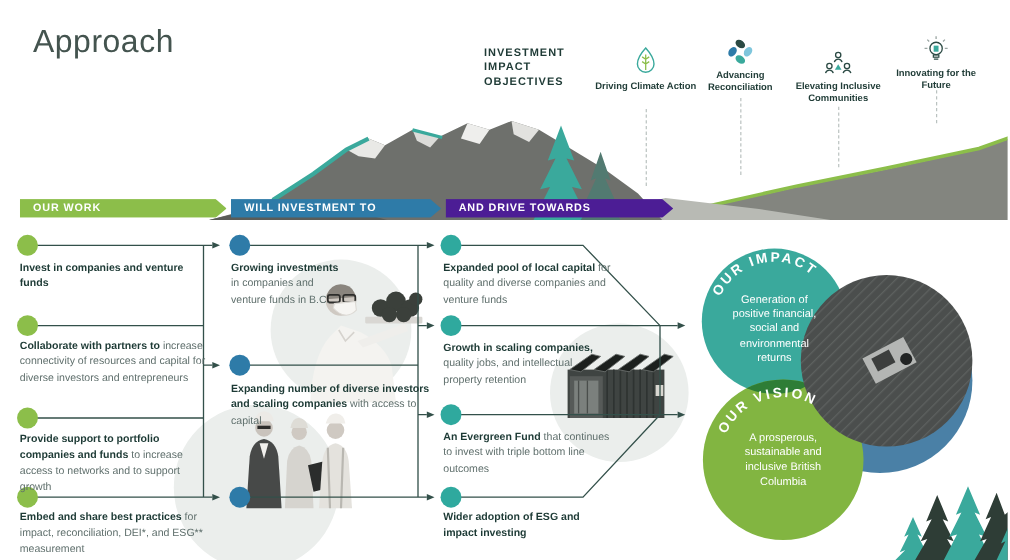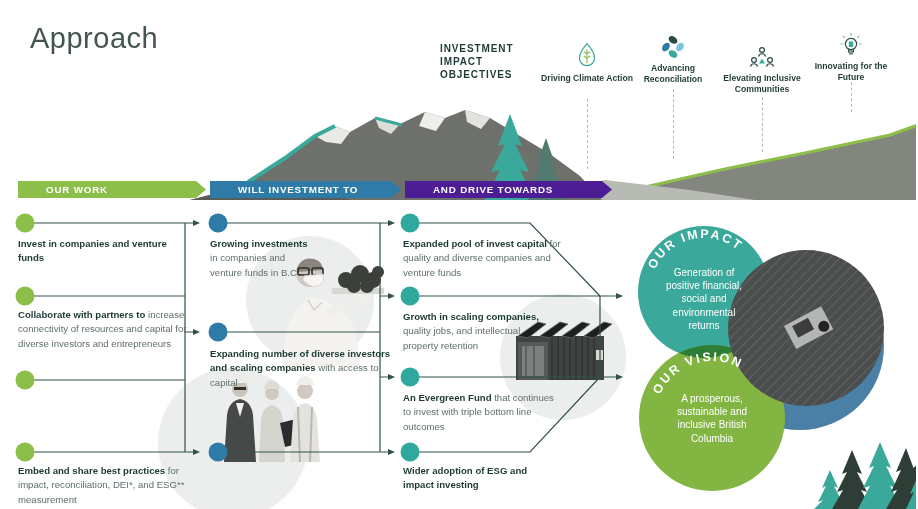--- a/index.html
+++ b/index.html
@@ -14,21 +14,21 @@
   .obj-heading{left:440px;top:42px;font-size:10px;font-weight:bold;color:#1f3b36;
                letter-spacing:.9px;line-height:13px;}
   .obj-heading span{display:block;}
   .obj-item{width:92px;text-align:center;}
   .obj-item .icon{display:block;margin:0 auto 3px auto;}
   .obj-label{font-size:8.6px;font-weight:bold;color:#1f3b36;line-height:1.3;}
   .dash-line{border-left:1.6px dashed #b3bcba;width:0;}
 
   
   .hdr{height:17px;line-height:17px;color:#fff;font-size:9.8px;font-weight:bold;
-       letter-spacing:.8px;padding-left:28px;box-sizing:border-box;
+       letter-spacing:.8px;padding-left:12px;box-sizing:border-box;
        clip-path:polygon(0 0,calc(100% - 10px) 0,100% 50%,calc(100% - 10px) 100%,0 100%);}
   .hdr-green{background:#8CBE4A;}
   .hdr-blue{background:#2E7BA8;}
   .hdr-teal{background:#4c1d95;}
 
   
   .flow-text{font-size:9.6px;line-height:1.5;color:#5f6f6c;}
   .flow-text b{color:#1d3a35;}
 
   
@@ -233,33 +233,36 @@
         <circle class="b-teal" cx="410" cy="252" r="9.5"></circle>
     </g>
   </svg>
 
   <div class="abs flow-text" style="left:18px;top:308px;width:172px;">
     <b>Collaborate with partners to</b><span> increase connectivity of resources and capital for diverse investors and entrepreneurs</span>
   </div>
   <div class="abs flow-text" style="left:18px;top:237px;width:172px;">
     <b>Invest in companies and venture funds</b><span></span>
   </div>
+  <div class="abs flow-text" style="left:18px;top:393px;width:172px;">
+    <b>Provide support to portfolio companies and funds</b><span> to increase access to networks and to support growth</span>
+  </div>
   <div class="abs flow-text" style="left:18px;top:464px;width:172px;">
     <b>Embed and share best practices</b><span> for impact, reconciliation, DEI*, and ESG** measurement</span>
   </div>
 
   <div class="abs flow-text" style="left:210px;top:237px;width:102px;">
     <b>Growing investments</b><span> in companies and venture funds in B.C.</span>
   </div>
   <div class="abs flow-text" style="left:210px;top:347px;width:184px;">
     <b>Expanding number of diverse investors and scaling companies</b><span> with access to capital</span>
   </div>
 
   <div class="abs flow-text" style="left:403px;top:237px;width:158px;">
-    <b>Expanded pool of invest capital</b><span> for quality and diverse companies and venture funds</span>
+    <b>Expanded pool of local capital</b><span> for quality and diverse companies and venture funds</span>
   </div>
   <div class="abs flow-text" style="left:403px;top:310px;width:148px;">
     <b>Growth in scaling companies,</b><span> quality jobs, and intellectual property retention</span>
   </div>
   <div class="abs flow-text" style="left:403px;top:391px;width:160px;">
     <b>An Evergreen Fund</b><span> that continues to invest with triple bottom line outcomes</span>
   </div>
   <div class="abs flow-text" style="left:403px;top:464px;width:132px;">
     <b>Wider adoption of ESG and impact investing</b><span></span>
   </div>

